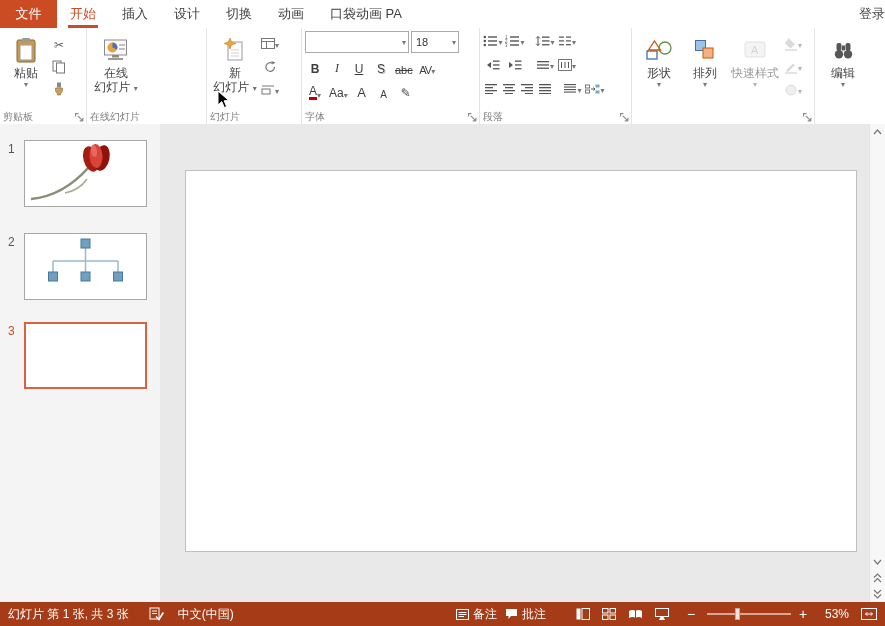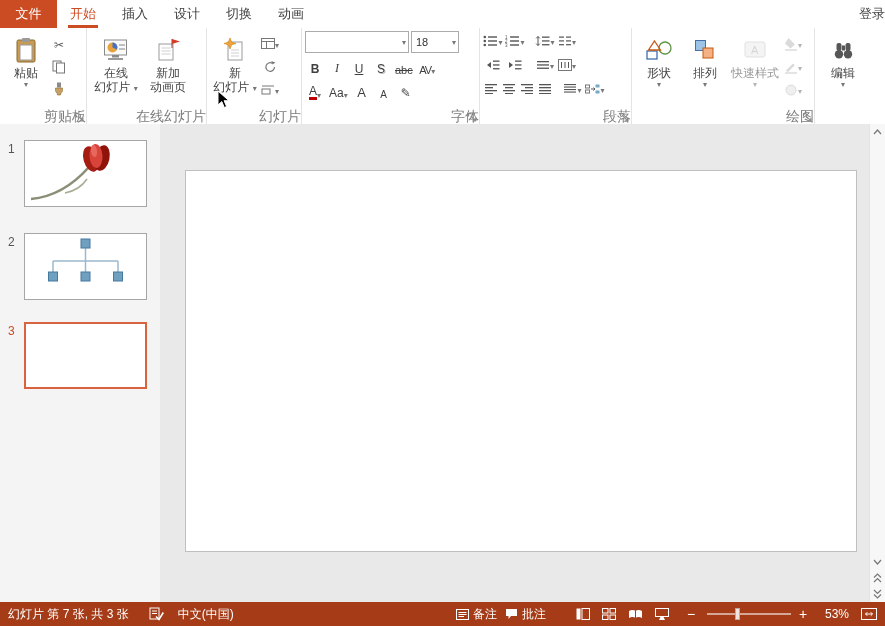--- a/index.html
+++ b/index.html
@@ -10,21 +10,21 @@
   .titlebar{display:flex;height:28px;align-items:stretch;background:#fff;overflow:hidden;}
   .file-btn{width:57px;background:var(--accent,#CB4B22);color:#fff;display:flex;align-items:center;justify-content:center;font-size:13px;}
   .tab{padding:0 13px;display:flex;align-items:center;font-size:13px;color:#3F3F3F;position:relative;white-space:nowrap;text-align:right;}
   .tab.active{color:var(--accent,#CB4B22);}
   .tab.active::after{content:"";position:absolute;left:11px;right:11px;bottom:0;height:3px;background:var(--accent,#CB4B22);}
   .login{margin-left:auto;display:flex;align-items:center;font-size:13px;color:#444;min-width:26px;padding-left:4px;}
 
   
   .ribbon{display:flex;height:96px;background:#fff;border-bottom:1px solid #D0D0D0;align-items:stretch;}
   .group{position:relative;border-right:1px solid #E4E4E4;padding:3px 3px 15px 3px;display:flex;flex:none;}
-  .group-label{position:absolute;bottom:1px;left:3px;right:0;text-align:right;font-size:14px;color:#7E7E7E;line-height:13px;white-space:nowrap;}
+  .group-label{position:absolute;bottom:1px;left:3px;right:0;text-align:left;font-size:10px;color:#7E7E7E;line-height:13px;white-space:nowrap;}
   .launcher{position:absolute;right:2px;bottom:2px;width:9px;height:9px;display:flex;}
   .bigbtn{display:flex;flex-direction:column;align-items:center;padding-top:3px;text-align:center;}
   .bigbtn .ic{height:32px;display:flex;align-items:center;justify-content:center;}
   .bigbtn .l1,.bigbtn .l2{line-height:14px;font-size:12px;white-space:nowrap;color:#444;}
   .caret{font-size:8px;color:#777;line-height:9px;display:inline-block;}
   .mini-col{display:flex;flex-direction:column;gap:3px;padding-top:4px;}
   .sbtn{min-width:20px;height:20px;display:flex;align-items:center;justify-content:center;color:#555;}
   .rows{display:flex;flex-direction:column;gap:2px;width:100%;}
   .row{display:flex;align-items:center;gap:2px;height:22px;}
   .combo{height:20px;border:1px solid #ABABAB;background:#fff;display:flex;align-items:center;padding:0 2px 0 4px;font-size:11px;color:#333;}
@@ -68,20 +68,21 @@
 
 <div class="app">
 
   <div class="titlebar">
     <div class="file-btn">文件</div>
     <div class="tab active">开始</div>
     <div class="tab">插入</div>
     <div class="tab">设计</div>
     <div class="tab">切换</div>
     <div class="tab">动画</div>
+    <div class="tab">口袋动画 PA</div>
     <div class="login">登录</div>
   </div>
 
   <div class="ribbon">
 
     <div class="group" style="width:80px">
       <div class="bigbtn" style="width:46px">
         <span class="ic">
           <svg width="22" height="27" viewBox="0 0 22 27">
               <rect x="2" y="3" width="18" height="22" rx="1.5" fill="#C89A52" stroke="#8A6A2F"></rect>
@@ -126,34 +127,20 @@
               <circle cx="9.5" cy="9.5" r="5" fill="#E8A33D"></circle>
               <path d="M9.5 9.5 L9.5 4.5 A5 5 0 0 1 14 11.5 Z" fill="#4472C4"></path>
               <rect x="16" y="6" width="6" height="2" fill="#BFBFBF"></rect>
               <rect x="16" y="10" width="6" height="2" fill="#BFBFBF"></rect>
               <rect x="9" y="17" width="7" height="2.5" fill="#8a8a8a"></rect>
               <rect x="5" y="20" width="15" height="2" fill="#9a9a9a"></rect>
             </svg>
         </span>
         <span class="l1">在线</span>
         <span class="l2"><span>幻灯片</span> <span class="caret">▾</span></span>
-      </div>
-      <div class="bigbtn" style="width:52px">
-        <span class="ic">
-          <svg width="25" height="24" viewBox="0 0 25 24">
-              <rect x="3" y="6" width="14" height="16" fill="#fff" stroke="#9a9a9a"></rect>
-              <line x1="5.5" y1="10" x2="14.5" y2="10" stroke="#CFCFCF"></line>
-              <line x1="5.5" y1="13" x2="14.5" y2="13" stroke="#CFCFCF"></line>
-              <line x1="5.5" y1="16" x2="14.5" y2="16" stroke="#CFCFCF"></line>
-              <line x1="16" y1="1" x2="16" y2="10" stroke="#8A4A3A"></line>
-              <path d="M16 1 L24 3.4 L16 6 Z" fill="#D63B25"></path>
-            </svg>
-        </span>
-        <span class="l1">新加</span>
-        <span class="l2">动画页</span>
       </div>
       <span class="group-label">在线幻灯片</span>
     </div>
 
     <div class="group" style="width:88px">
       <div class="bigbtn" style="width:50px">
         <span class="ic">
           <svg width="24" height="24" viewBox="0 0 24 24">
               <rect x="5" y="4" width="14" height="18" fill="#fff" stroke="#9a9a9a"></rect>
               <line x1="8" y1="12" x2="16" y2="12" stroke="#D0D0D0"></line>
@@ -432,21 +419,20 @@
               </svg></span>
           <span class="caret">▾</span>
         </span>
         <span class="sbtn">
           <span><svg width="14" height="14">
                 <circle cx="7" cy="7" r="5" fill="#E3E3E3" stroke="#BDBDBD"></circle>
               </svg></span>
           <span class="caret">▾</span>
         </span>
       </div>
-      <span class="group-label">绘图</span>
       <span class="launcher">
           <svg width="9" height="9" viewBox="0 0 8 8">
             <path d="M0.5 3 V0.5 H3" fill="none" stroke="#8A8A8A"></path>
             <path d="M2.5 2.5 L7 7 M7 7 V4.2 M7 7 H4.2" fill="none" stroke="#8A8A8A"></path>
           </svg>
         </span>
     </div>
 
     <div class="group" style="width:57px;border-right:none">
       <div class="bigbtn" style="width:50px">
@@ -527,21 +513,21 @@
         <span class="vs-btn">
           <svg width="9" height="10">
               <path d="M1 1 L4.5 4.5 L8 1 M1 5.5 L4.5 9 L8 5.5" stroke="#777" fill="none" stroke-width="1.2"></path>
             </svg>
         </span>
       </div>
     </div>
   </div>
 
   <div class="statusbar">
-    <span class="sb-item" style="margin-right:20px">幻灯片 第 7 张, 共 3 张</span>
+    <span class="sb-item" style="margin-right:20px">幻灯片 第 1 张, 共 3 张</span>
     <span class="sb-item" style="margin-right:14px">
       <svg width="15" height="14">
           <rect x="1" y="1" width="9" height="11" fill="none" stroke="#fff"></rect>
           <line x1="3" y1="4" x2="8" y2="4" stroke="#fff"></line>
           <line x1="3" y1="6.5" x2="8" y2="6.5" stroke="#fff"></line>
           <path d="M7 9.5 L10 12.5 L14.3 5.5" fill="none" stroke="#fff" stroke-width="1.6"></path>
         </svg>
     </span>
     <span class="sb-item">中文(中国)</span>
 

